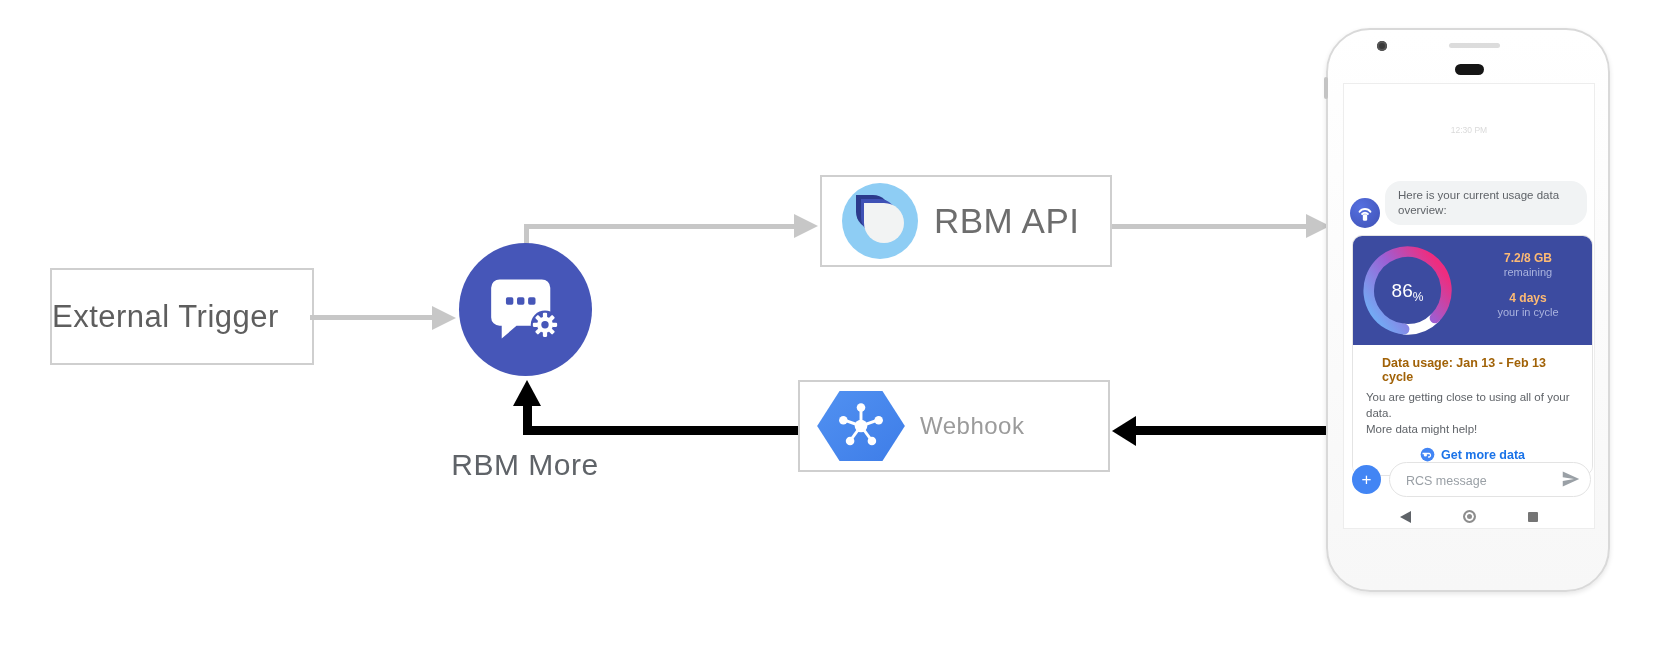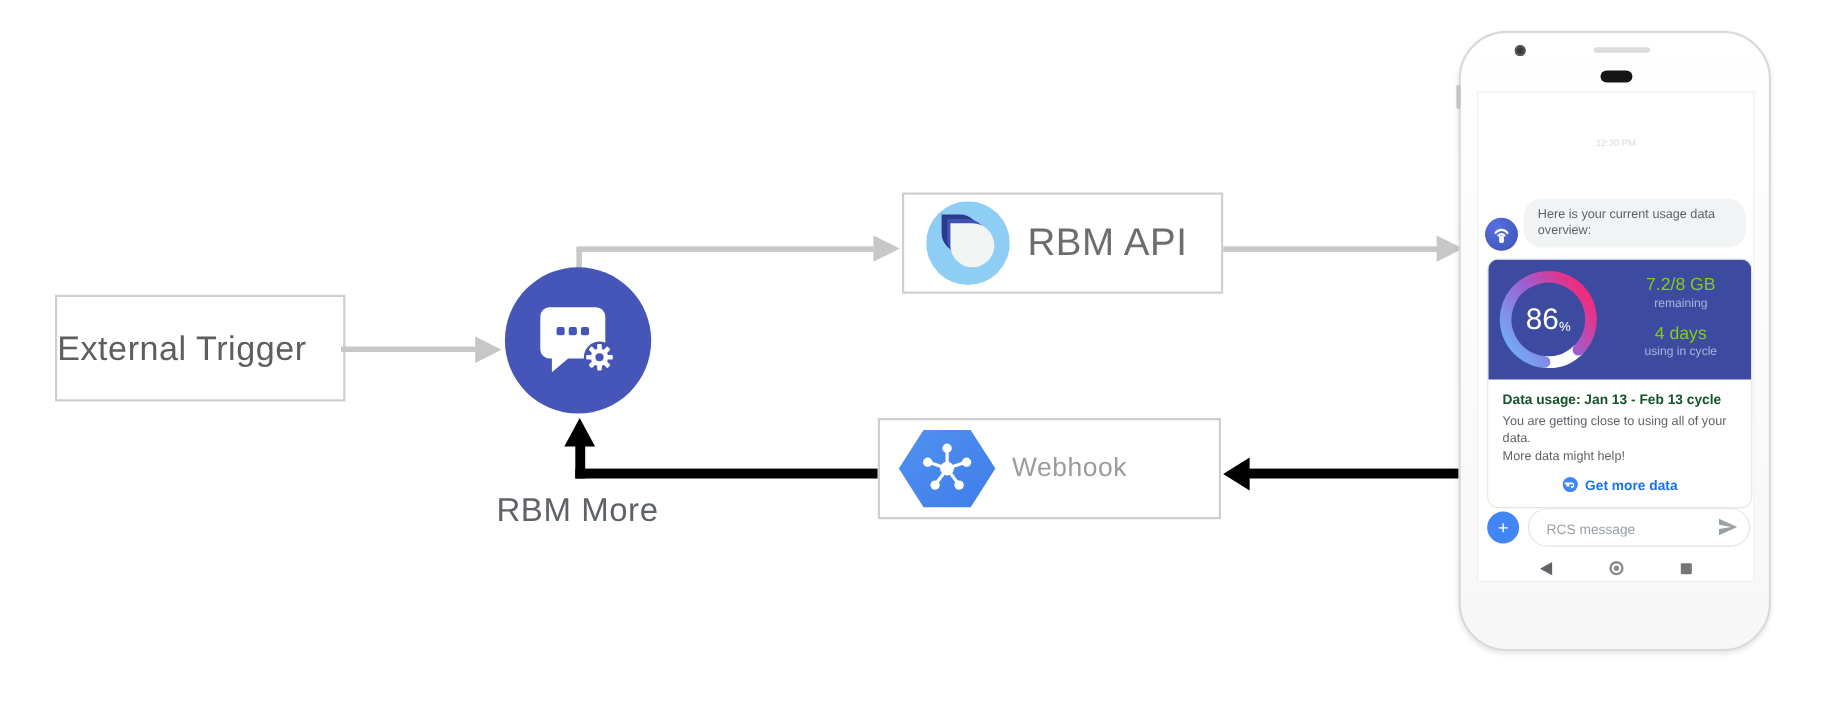--- a/index.html
+++ b/index.html
@@ -59,28 +59,28 @@
 
   .avatar{position:absolute;left:6px;top:114px;width:30px;height:30px;border-radius:50%;
     background:radial-gradient(circle at 35% 30%,#5570e0,#3f51b5);display:flex;align-items:center;justify-content:center;}
   .bubble{position:absolute;left:41px;top:97px;max-width:176px;background:#f1f3f4;border-radius:16px;
     padding:7px 13px;font-size:11.5px;line-height:15px;color:#5f6368;}
 
   .card{position:absolute;left:8px;top:151px;width:241px;border:1px solid #e4e4e4;border-radius:10px;overflow:hidden;background:#fff;box-sizing:border-box;}
   .card-top{position:relative;height:109px;background:var(--card-indigo);}
   .gauge-wrap{position:absolute;left:6px;top:6px;width:97px;height:97px;}
   .gauge-center{position:absolute;left:0;top:0;width:97px;height:97px;display:flex;align-items:center;justify-content:center;color:#fff;}
-  .gauge-center .pct{font-size:27px;font-weight:400;}
+  .gauge-center .pct{font-size:19px;font-weight:400;}
   .gauge-center .unit{font-size:12px;margin-top:13px;}
   .card-metrics{position:absolute;right:8px;top:0;width:112px;height:100%;display:flex;flex-direction:column;align-items:center;}
-  .metric-v{color:#84cc16;font-size:16px;font-weight:normal;}
+  .metric-v{color:#fdba74;font-size:12px;font-weight:bold;}
   .metric-l{color:#aab3de;font-size:11px;margin-top:1px;}
   .m1{margin-top:15px;} .m2{margin-top:13px;}
   .card-bottom{padding:11px 13px 13px 13px;background:#fff;}
-  .cb-title{font-size:12.5px;font-weight:bold;color:#14532d;}
+  .cb-title{font-size:12.5px;font-weight:bold;color:#a16207;margin-left:16px;}
   .cb-body{font-size:11.5px;line-height:16px;color:#5f6368;margin-top:5px;}
   .cb-action{margin-top:10px;display:flex;align-items:center;justify-content:center;gap:6px;cursor:pointer;}
   .cb-action span{font-size:12.5px;font-weight:bold;color:var(--accent-link);}
 
   .plusbtn{position:absolute;left:8px;top:381px;width:29px;height:29px;border-radius:50%;background:var(--gcp-blue);
     color:#fff;font-size:17px;display:flex;align-items:center;justify-content:center;cursor:pointer;}
   .pill{position:absolute;left:45px;top:378px;width:202px;height:35px;border:1.5px solid #e3e3e3;border-radius:18px;box-sizing:border-box;background:#fff;}
   .pill input{position:absolute;left:14px;top:6px;width:150px;height:22px;border:none;outline:none;font-size:12.5px;color:#5f6368;font-family:"Liberation Sans",sans-serif;background:transparent;}
   .pill input::placeholder{color:#9aa0a6;}
   .sendwrap{position:absolute;right:10px;top:8px;cursor:pointer;}
@@ -214,21 +214,21 @@
             </svg>
             <div class="gauge-center">
               <span class="pct">86</span>
                 <span class="unit">%</span>
             </div>
           </div>
           <div class="card-metrics">
             <div class="metric-v m1">7.2/8 GB</div>
             <div class="metric-l">remaining</div>
             <div class="metric-v m2">4 days</div>
-            <div class="metric-l">using in cycle</div>
+            <div class="metric-l">your in cycle</div>
           </div>
         </div>
         <div class="card-bottom">
           <div class="cb-title">Data usage: Jan 13 - Feb 13 cycle</div>
           <div class="cb-body">
             <span>You are getting close to using all of your data.</span><br>
             <span>More data might help!</span>
           </div>
           <div class="cb-action">
             <svg width="15" height="15" viewBox="0 0 24 24">

